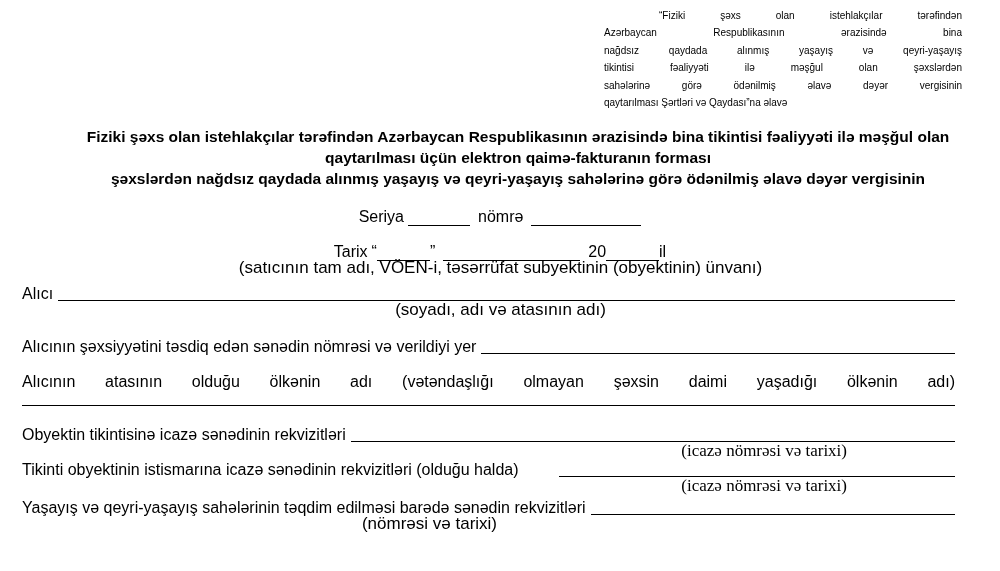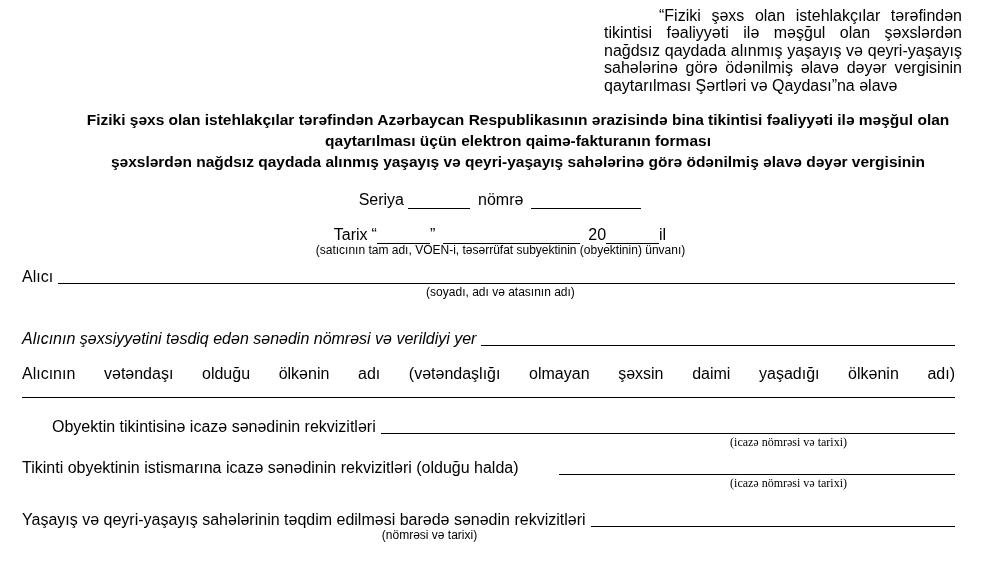--- a/index.html
+++ b/index.html
@@ -10,21 +10,21 @@
     font-family:"Liberation Sans", sans-serif;
     font-size:16px;
     overflow:hidden;
   }
   .page { width:1000px; height:571px; padding:0 45px 0 22px; position:relative; }
 
   
   .annex {
     width:358px;
     margin:7px -7px 0 auto;
-    font-size:16px;
+    font-size:10px;
     line-height:17.4px;
   }
   .annex .a-line { text-align:justify; text-align-last:justify; }
   .annex .a-line.first { padding-left:55px; }
   .annex .a-line.last { text-align-last:left; }
 
   
   .fullwidth { width:1000px; margin-left:-22px; text-align:center; }
 
   .title {
@@ -53,26 +53,26 @@
   .date-line .oq { margin-left:4px; }
   .date-line .il { }
 
   
   .frow { display:flex; align-items:flex-end; line-height:18px; white-space:nowrap; }
   .frow .lbl { flex:none; }
   .frow .fill { flex:1 1 auto; border-bottom:1.6px solid #000; margin-left:5px; margin-bottom:2px; }
 
   .row-seller  { margin-top:26px; }
   .row-buyer   { margin-top:11px; }
-  .row-id      { margin-top:31px;font-style:italic; }
-  .row-constr  { margin-top:20px;margin-left:30px; }
-  .row-exploit { margin-top:10px;gap:35px; }
-  .row-prem    { margin-top:21px; }
+  .row-id      { margin-top:22px; }
+  .row-constr  { margin-top:20px; }
+  .row-exploit { margin-top:4px;gap:35px; }
+  .row-prem    { margin-top:7px; }
 
-  .cap { font-size:12px; line-height:13px; }
+  .cap { font-size:17px; line-height:13px; }
   .cap-center { text-align:center; position:relative; left:12px; }
   .cap-right  { text-align:right; padding-right:108px;font-family:Liberation Serif, serif; }
   .cap-right2 { text-align:center; padding-right:118px; }
 
   
   .justified-line {
     margin-top:17px;
     line-height:18px;
     text-align:justify;
     text-align-last:justify;
@@ -83,22 +83,23 @@
     height:2px;
   }
 </style>
 </head>
 <body>
 
 <div class="page">
 
   <div class="annex">
     <div class="a-line first">“Fiziki şəxs olan istehlakçılar tərəfindən</div>
+    <div class="a-line">Azərbaycan Respublikasının ərazisində bina</div>
+    <div class="a-line">nağdsız qaydada alınmış yaşayış və qeyri-yaşayış</div>
     <div class="a-line">tikintisi fəaliyyəti ilə məşğul olan şəxslərdən</div>
-    <div class="a-line">nağdsız qaydada alınmış yaşayış və qeyri-yaşayış</div>
     <div class="a-line">sahələrinə görə ödənilmiş əlavə dəyər vergisinin</div>
     <div class="a-line last">qaytarılması Şərtləri və Qaydası”na əlavə</div>
   </div>
 
   <div class="fullwidth title">
     <div>Fiziki şəxs olan istehlakçılar tərəfindən Azərbaycan Respublikasının ərazisində bina tikintisi fəaliyyəti ilə məşğul olan</div>
     <div>qaytarılması üçün elektron qaimə-fakturanın forması</div>
     <div>şəxslərdən nağdsız qaydada alınmış yaşayış və qeyri-yaşayış sahələrinə görə ödənilmiş əlavə dəyər vergisinin</div>
   </div>
 
@@ -116,21 +117,21 @@
     <span class="lbl">Alıcı</span>
     <span class="fill"></span>
   </div>
   <div class="cap cap-center">(soyadı, adı və atasının adı)</div>
 
   <div class="frow row-id">
     <span class="lbl">Alıcının şəxsiyyətini təsdiq edən sənədin nömrəsi və verildiyi yer</span>
     <span class="fill"></span>
   </div>
 
-  <div class="justified-line">Alıcının vətəndaşı olduğu ölkənin adı (vətəndaşlığı olmayan şəxsin daimi yaşadığı ölkənin adı)</div>
+  <div class="justified-line">Alıcının atasının olduğu ölkənin adı (vətəndaşlığı olmayan şəxsin daimi yaşadığı ölkənin adı)</div>
   <div class="rule-full"></div>
 
   <div class="frow row-constr">
     <span class="lbl">Obyektin tikintisinə icazə sənədinin rekvizitləri</span>
     <span class="fill"></span>
   </div>
   <div class="cap cap-right">(icazə nömrəsi və tarixi)</div>
 
   <div class="frow row-exploit">
     <span class="lbl">Tikinti obyektinin istismarına icazə sənədinin rekvizitləri (olduğu halda)</span>

